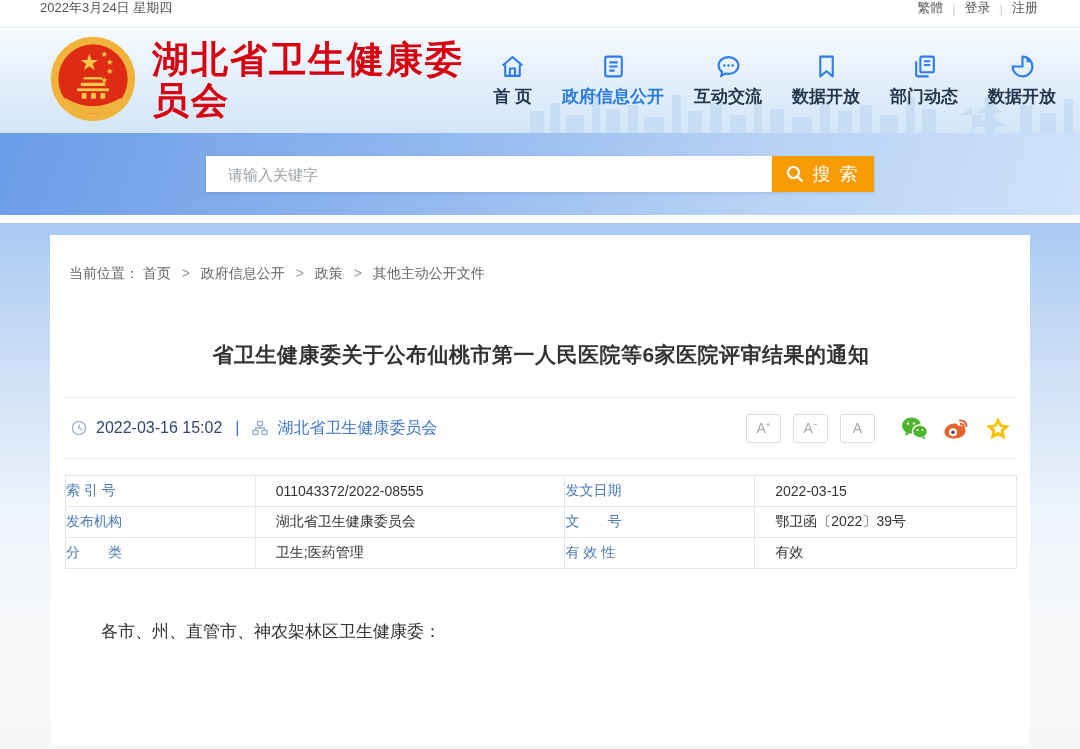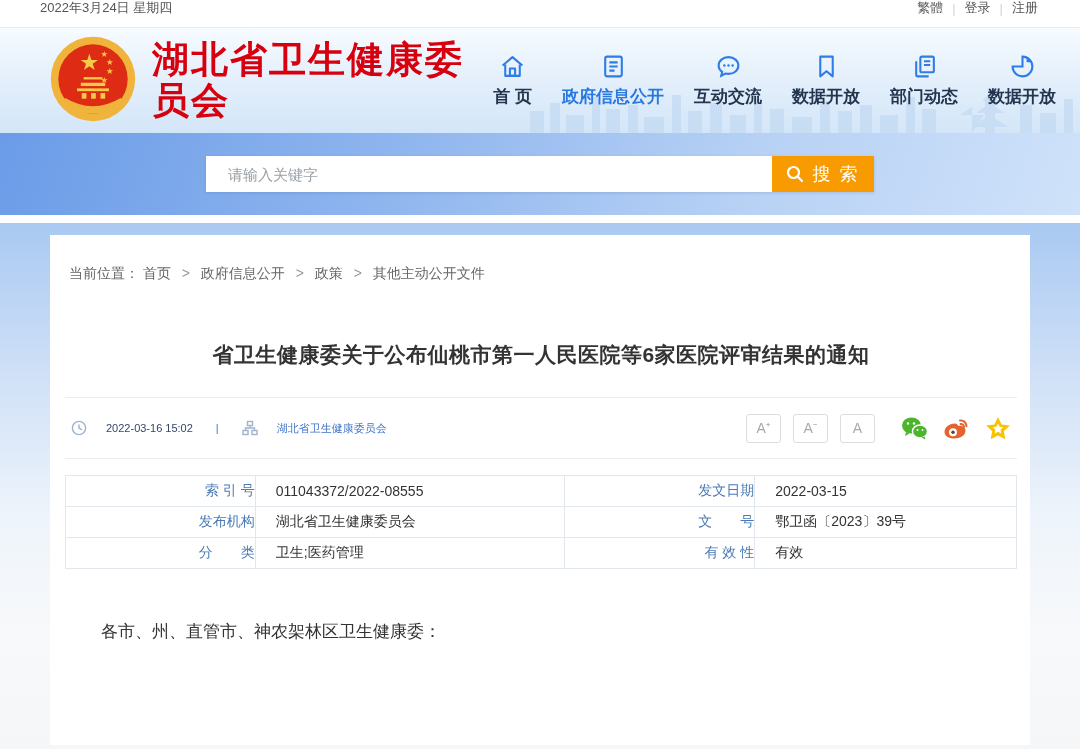--- a/index.html
+++ b/index.html
@@ -44,33 +44,33 @@
 
   .breadcrumb { font-size:14px; color:#666; padding-left:4px; }
   .breadcrumb a { color:#666; text-decoration:none; cursor:pointer; }
   .crumb-sep { color:#999; margin:0 7px; }
 
   .article-title { text-align:center; font-size:21px; font-weight:bold; color:#333;
     margin-top:58px; letter-spacing:.5px; }
 
   .meta-row { margin-top:28px; border-top:1px solid #ececec; border-bottom:1px solid #ececec;
     height:62px; display:flex; align-items:center; justify-content:space-between; padding:0 6px; }
-  .meta-left { display:flex; align-items:center; gap:19px; font-size:11px; }
+  .meta-left { display:flex; align-items:center; gap:9px; font-size:16px; }
   .meta-date { color:#33466f; }
   .meta-sep { color:#3f74c9; margin:0 4px; }
   .meta-source { color:#3f74c9; }
   .meta-right { display:flex; align-items:center; gap:12px; }
   .font-btn { width:35px; height:29px; background:#fff; border:1px solid #ddd; border-radius:3px;
     color:#a9a9a9; font-size:14px; cursor:pointer; line-height:1; }
   .share-icons { display:flex; align-items:center; gap:15px; margin-left:14px; }
   .share-icons > span { cursor:pointer; display:inline-flex; }
 
   .meta-table { width:952px; border-collapse:collapse; font-size:14px; margin-top:16px; }
   .meta-table td { border:1px solid #e2e7ee; height:31px; }
-  .meta-table td.lbl { width:190px; text-align:right; color:#4a7ab5; }
+  .meta-table td.lbl { width:190px; text-align:left; color:#4a7ab5; }
   .meta-table td.val { padding-left:20px; color:#333; }
   .meta-table td.v1 { width:310px; }
   .meta-table td.v2 { width:262px; }
 
   .article-body { margin-top:46px; font-size:17px; color:#333; line-height:33px; padding:0 2px; }
   .article-body p { text-indent:2em; margin:0; }
   .article-body p + p { margin-top:15px; }
 </style>
 </head>
 <body>
@@ -297,21 +297,21 @@
         <tr>
           <td class="lbl">索 引 号</td>
           <td class="val v1">011043372/2022-08555</td>
           <td class="lbl">发文日期</td>
           <td class="val v2">2022-03-15</td>
         </tr>
         <tr>
           <td class="lbl">发布机构</td>
           <td class="val v1">湖北省卫生健康委员会</td>
           <td class="lbl">文　　号</td>
-          <td class="val v2">鄂卫函〔2023〕39号</td>
+          <td class="val v2">鄂卫函〔2022〕39号</td>
         </tr>
         <tr>
           <td class="lbl">分　　类</td>
           <td class="val v1">卫生;医药管理</td>
           <td class="lbl">有 效 性</td>
           <td class="val v2">有效</td>
         </tr>
       </tbody>
     </table>
 

